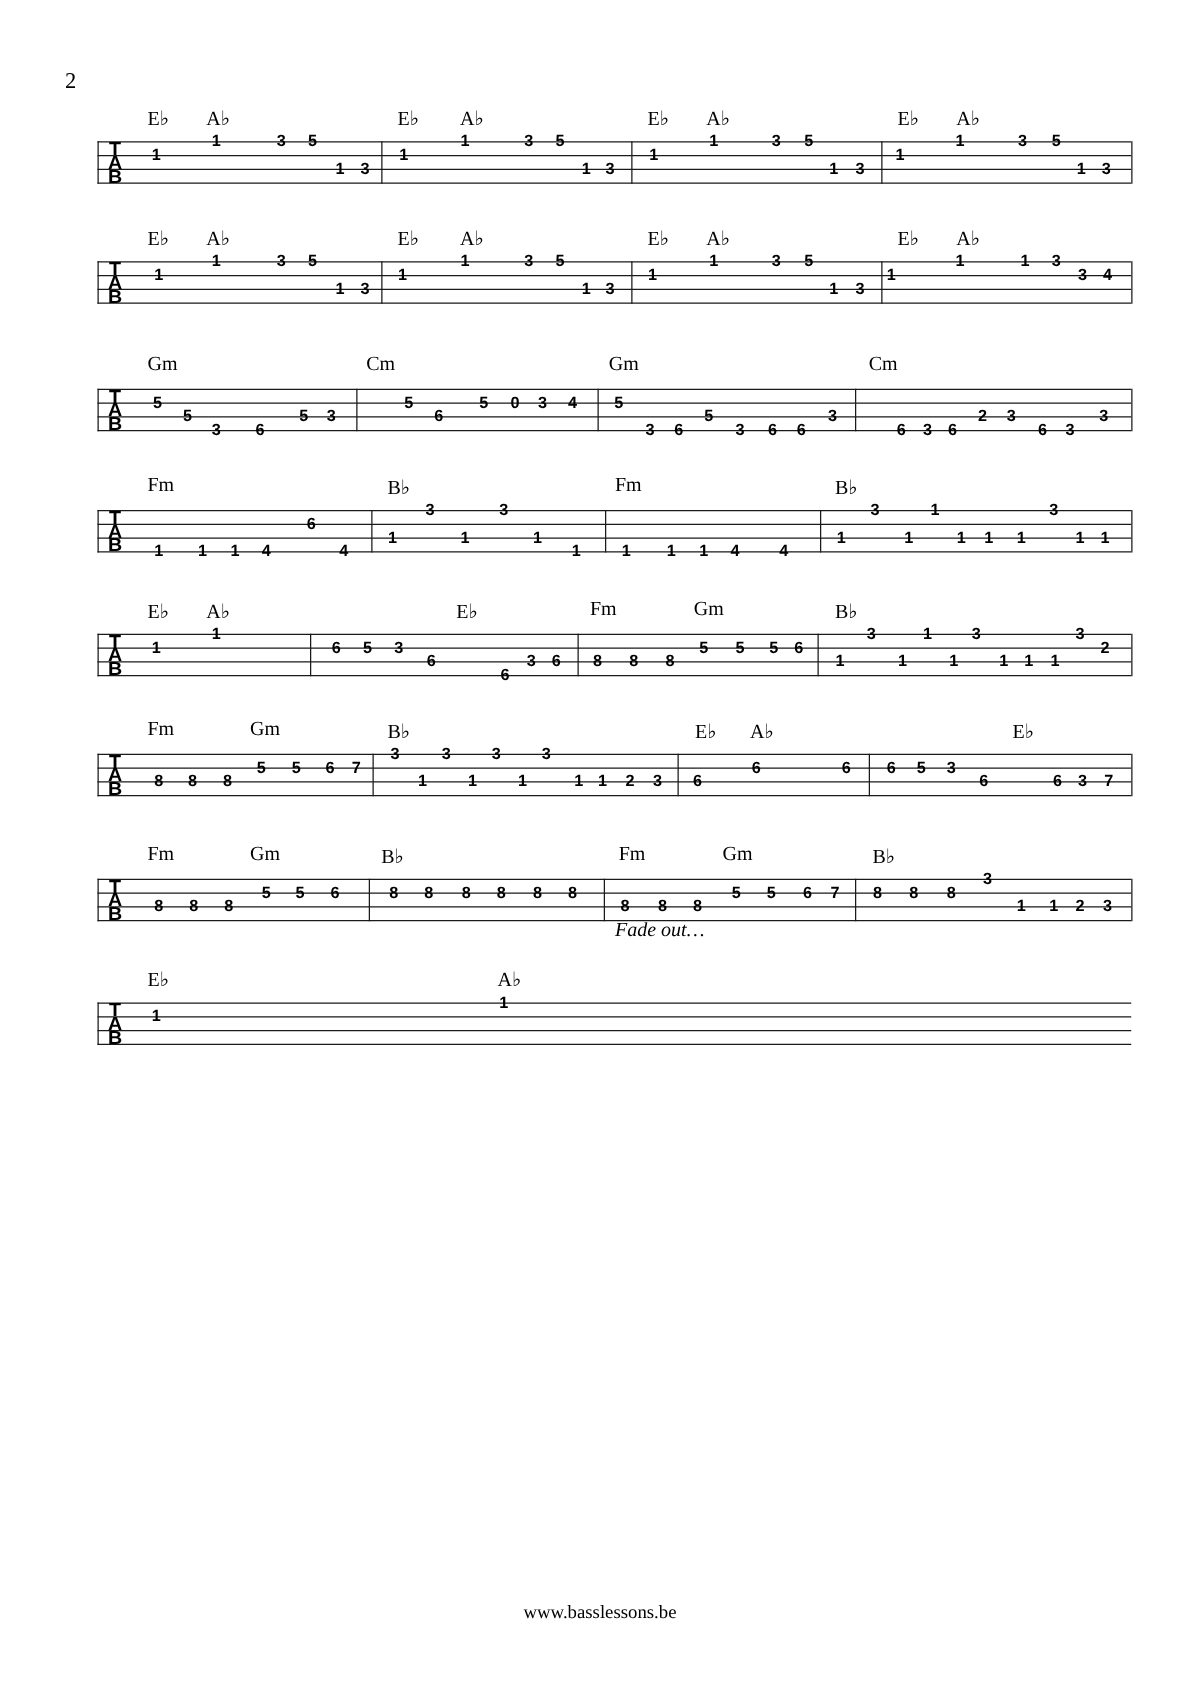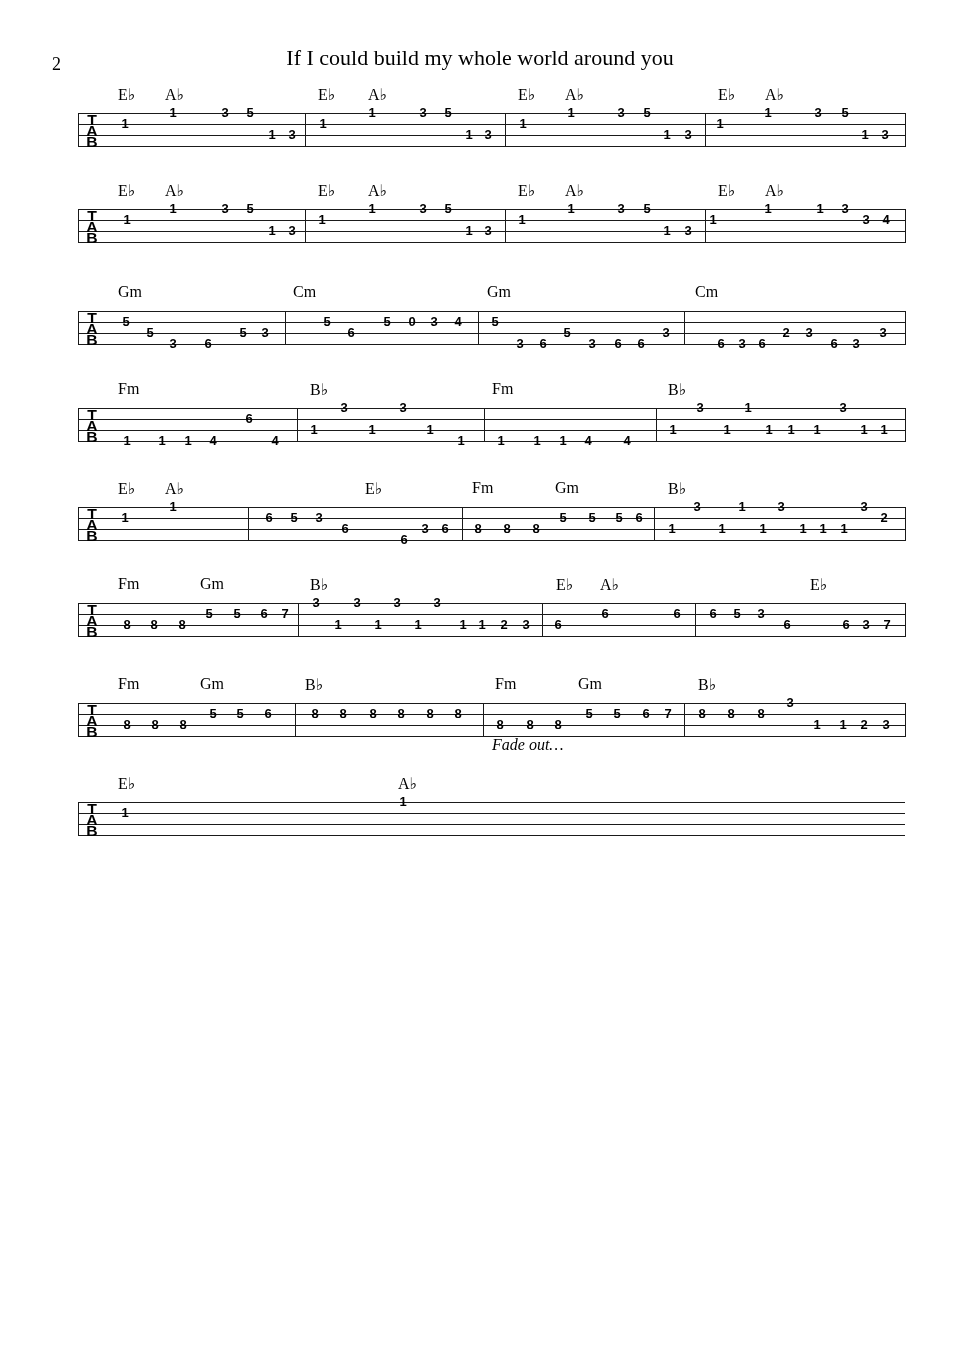--- a/index.html
+++ b/index.html
@@ -51,21 +51,20 @@
     font-weight:700;font-size:13px;line-height:14px;
     transform:translateX(-50%);
     text-align:center;
   }
 </style>
 </head>
 <body>
 
 <div id="page">
   <div class="page-number">2</div>
-  <div class="title">If I could build my whole world around you</div>
   <div id="score">
       <div class="staff-line" style="left: 78px; top: 113px; width: 827px;"></div>
       <div class="staff-line" style="left: 78px; top: 124px; width: 827px;"></div>
       <div class="staff-line" style="left: 78px; top: 135px; width: 827px;"></div>
       <div class="staff-line" style="left: 78px; top: 146px; width: 827px;"></div>
       <div class="barline" style="left: 78px; top: 113px; height: 34px;"></div>
       <div class="barline" style="left: 305px; top: 113px; height: 34px;"></div>
       <div class="barline" style="left: 505px; top: 113px; height: 34px;"></div>
       <div class="barline" style="left: 705px; top: 113px; height: 34px;"></div>
       <div class="barline" style="left: 905px; top: 113px; height: 34px;"></div>
@@ -394,13 +393,14 @@
         <span>T</span>
         <span>A</span>
         <span>B</span>
       </div>
       <div class="chord-label" style="left: 118px; top: 774px;">E♭</div>
       <div class="chord-label" style="left: 398px; top: 774px;">A♭</div>
       <div class="fret-number" style="left: 125px; top: 806px;">1</div>
       <div class="fret-number" style="left: 403px; top: 795px;">1</div>
     </div>
   <div class="fade-out">Fade out…</div>
+  <div class="footer">www.basslessons.be</div>
 </div>
 
 </body></html>

